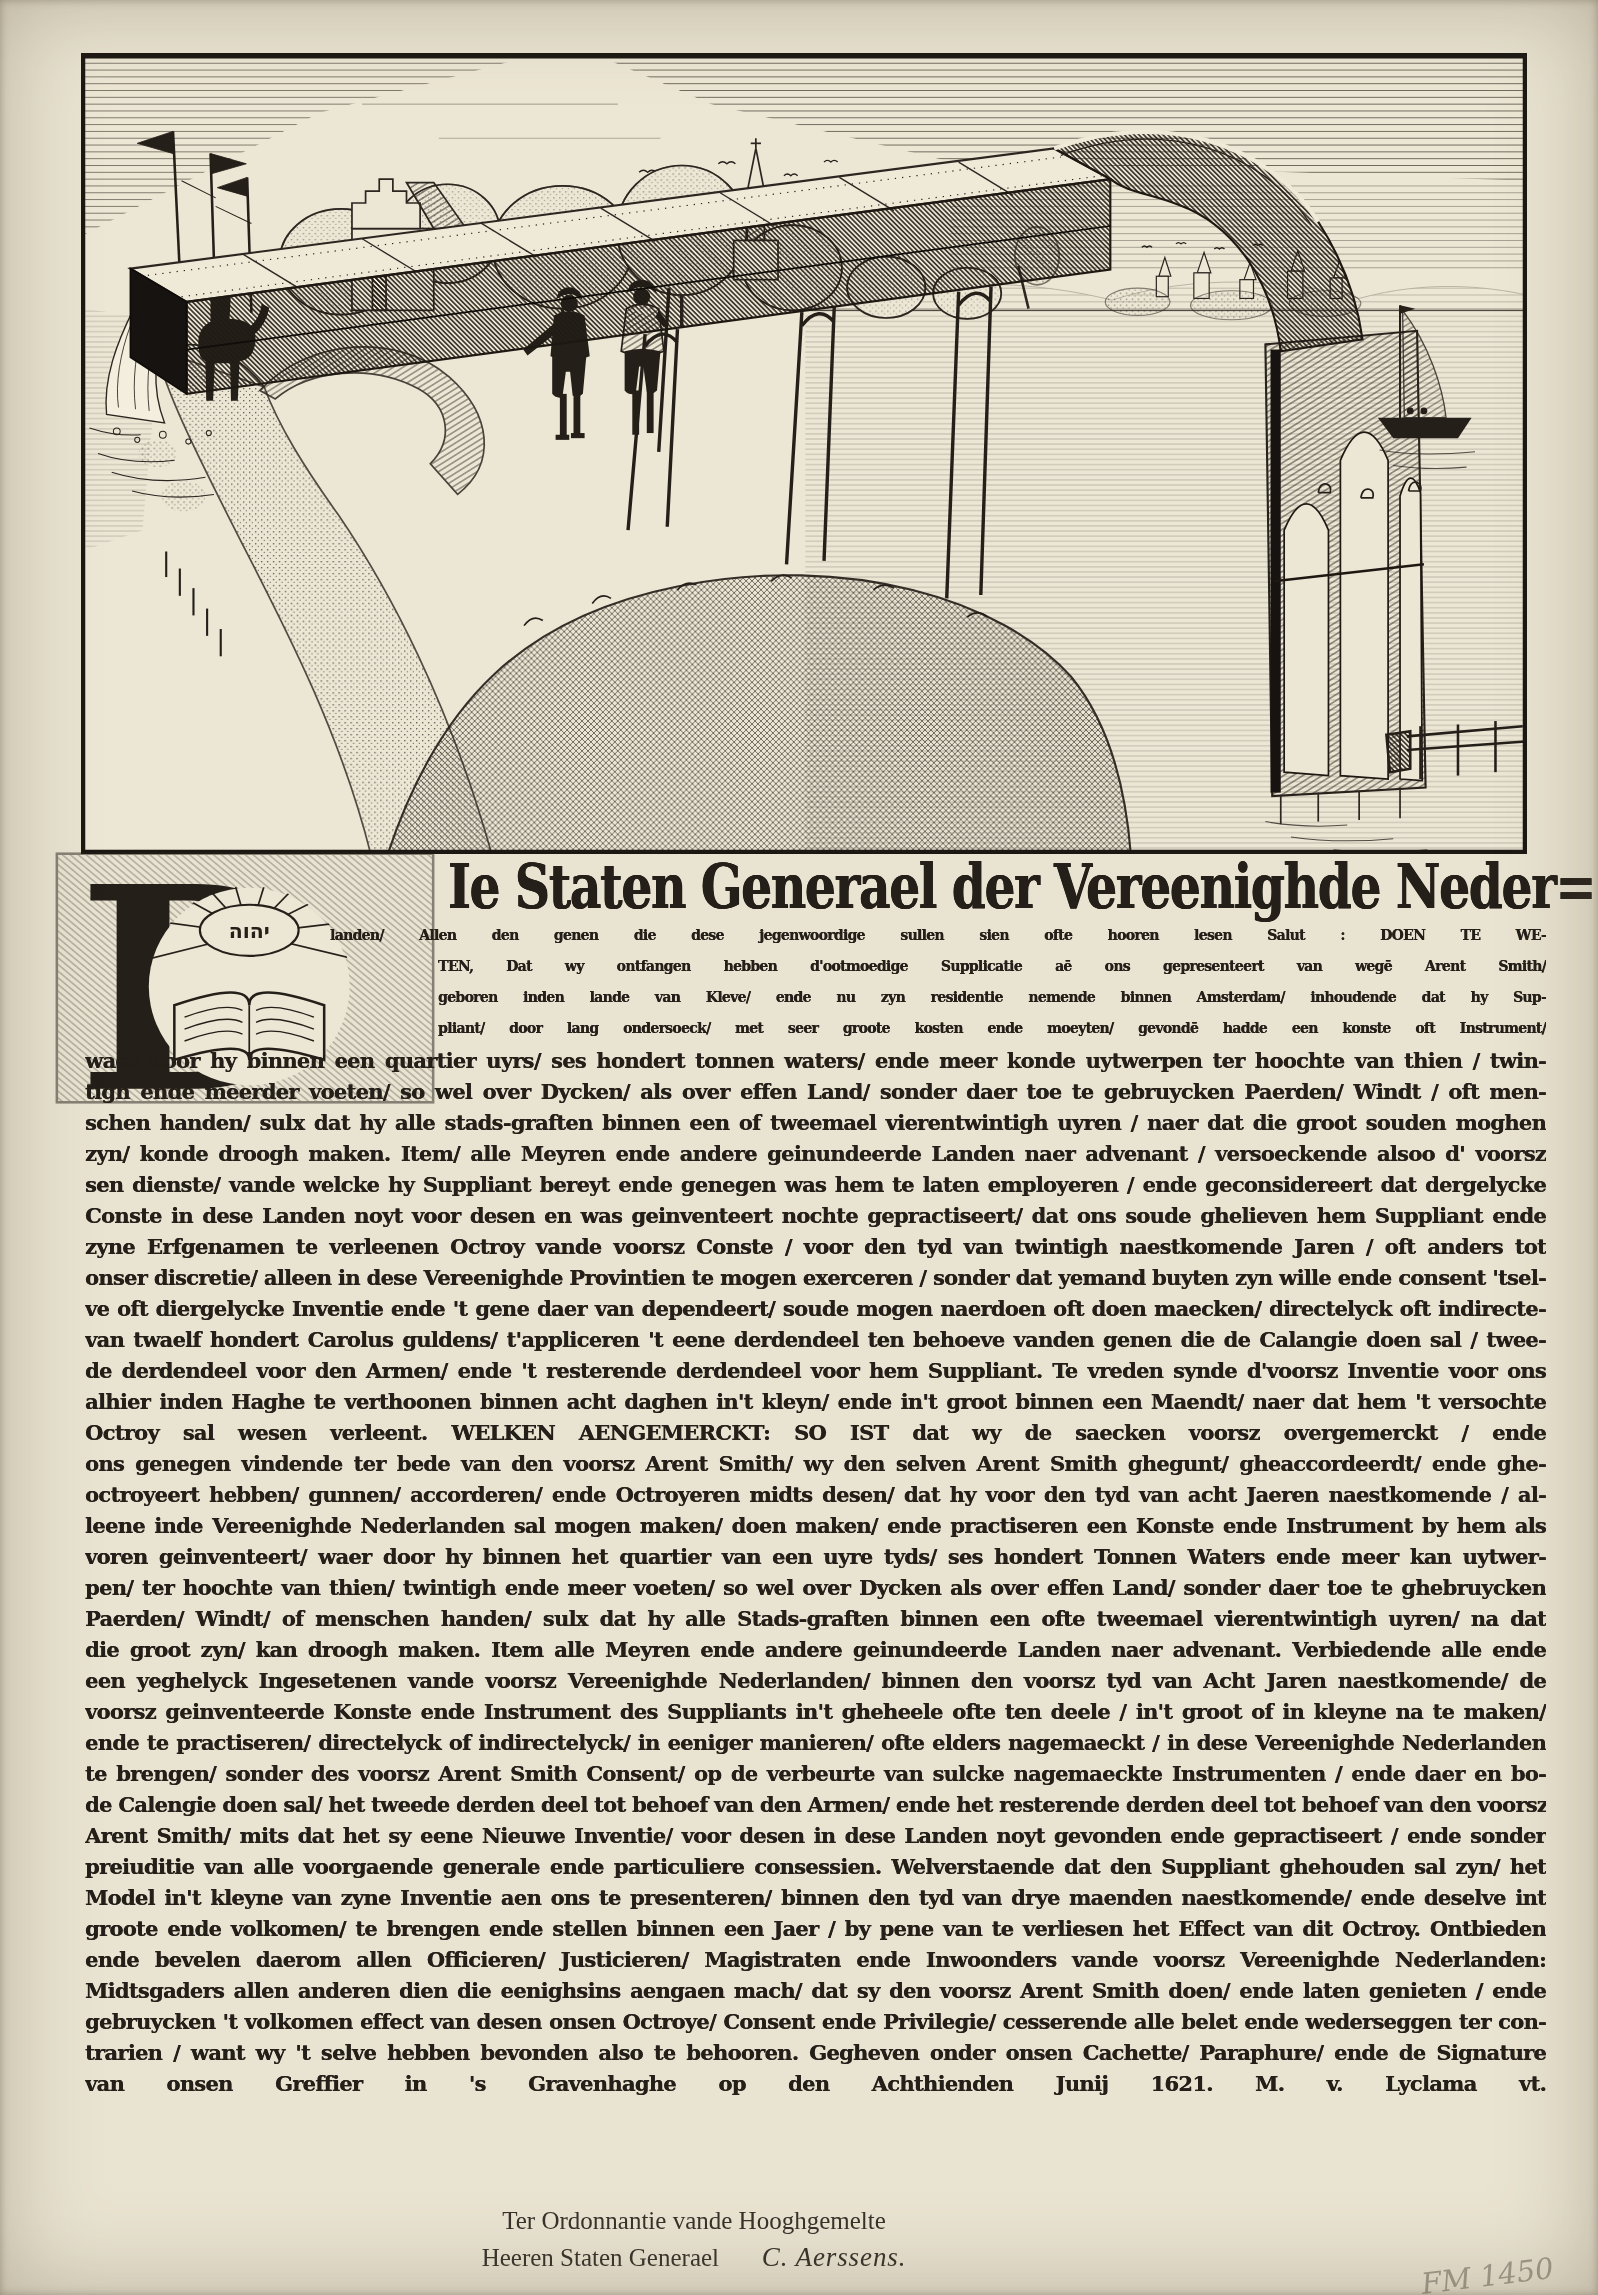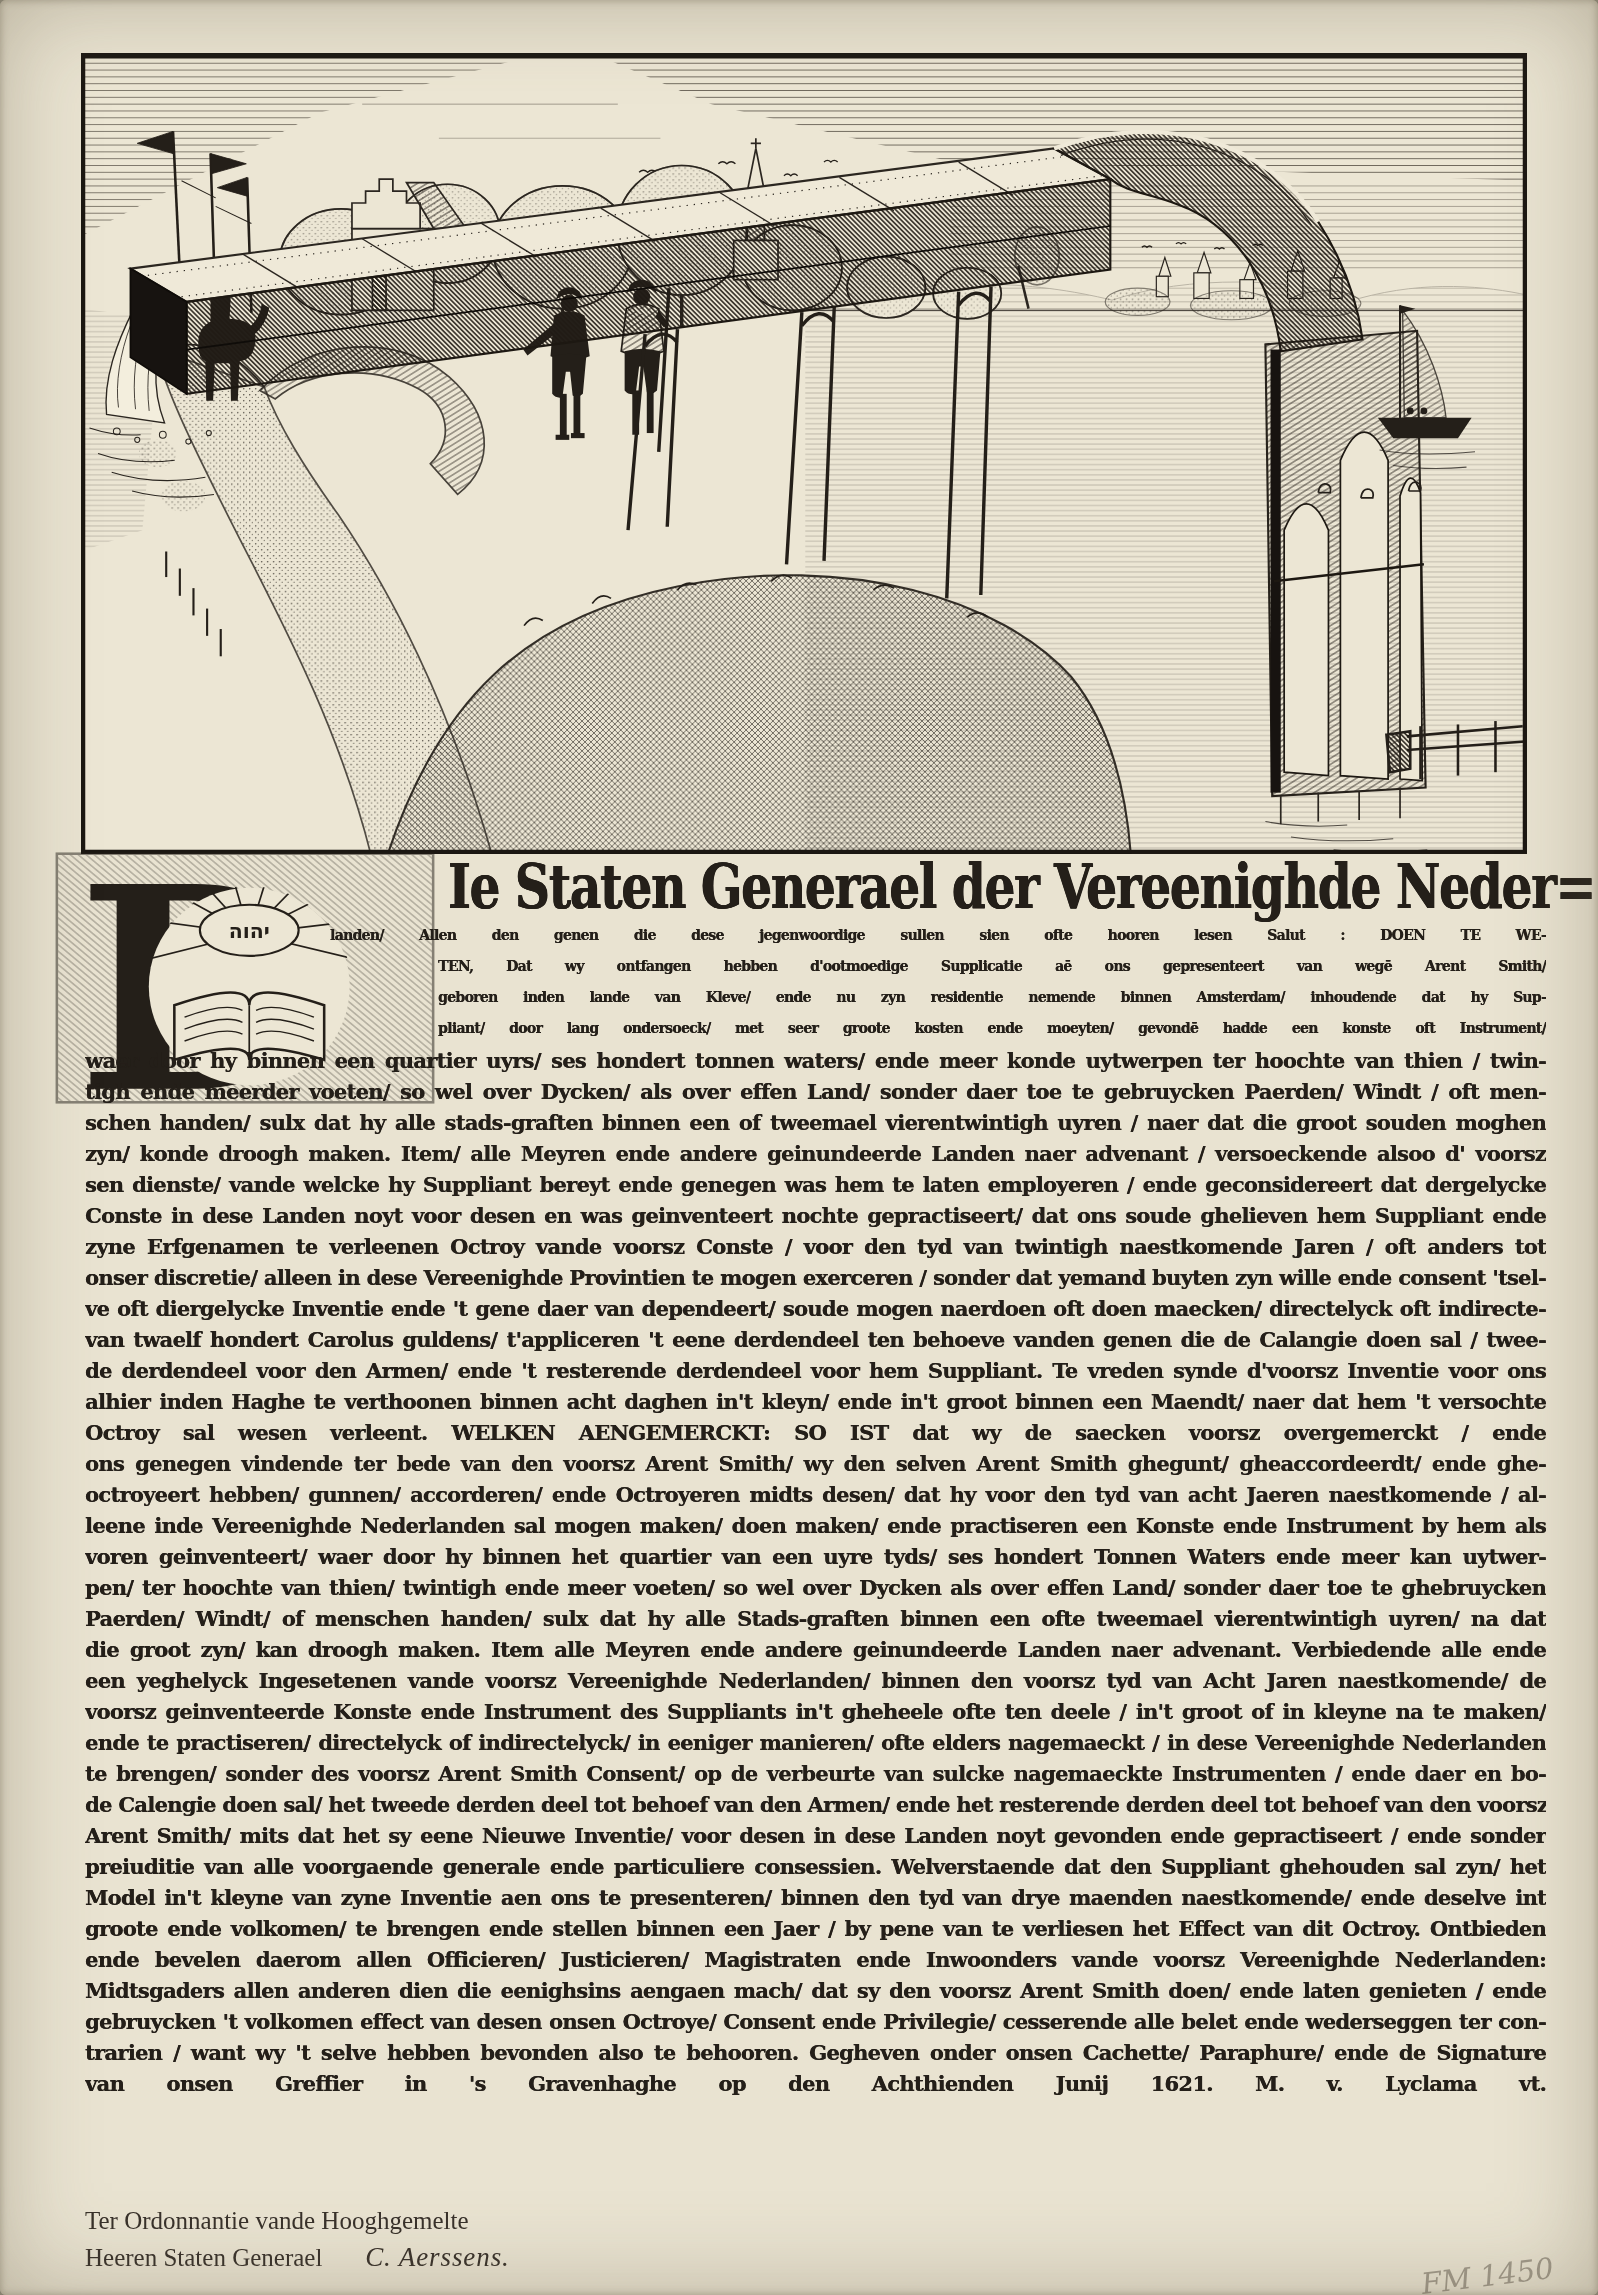--- a/index.html
+++ b/index.html
@@ -1,37 +1,37 @@
 <!DOCTYPE html>
 <html style="font-size:13.6px"><head>
 <meta charset="utf-8">
 <style>
   html,body{margin:0;padding:0;background:#87816f;}
   .page{position:relative;width:1598px;height:2295px;margin:0 auto;background:#e9e3d1;
-        font-family:"DejaVu Serif",serif;color:#241f19;overflow:hidden;border-radius:6px;}
+        font-family:"DejaVu Serif",serif;color:#241f19;overflow:hidden;}
   .page::before{content:"";position:absolute;inset:0;pointer-events:none;z-index:9;
         box-shadow:inset 0 0 94px rgba(105,95,70,.38), inset 0 0 8.5px rgba(90,80,60,.45);}
   .plate{position:absolute;left:81px;top:53px;width:1446px;height:801px;}
   .plate svg{display:block;}
   .dropcap{position:absolute;left:55px;top:852px;width:380px;height:252px;}
   .heading{position:absolute;left:448px;top:854px;width:1374px;white-space:nowrap;overflow:visible;
         transform:scaleX(.8);transform-origin:left top;
         font-weight:700;font-size:61px;line-height:66px;letter-spacing:-1.7px;
         text-shadow:0.5px 0 currentColor, -0.3px 0 currentColor;}
   .intro-list{position:absolute;left:85px;top:920px;width:1461px;}
   .intro-line{font-weight:700;font-size:14px;line-height:31px;letter-spacing:-0.7px;
         white-space:nowrap;overflow:hidden;text-align:justify;text-align-last:justify;
         text-shadow:0.3px 0 currentColor;}
   .intro-line:nth-child(1){padding-left:245px;}
   .intro-line:nth-child(n+2){padding-left:353px;}
   .body-list{position:absolute;left:85px;top:1045px;width:1461px;}
   .bl{font-weight:700;font-size:21px;line-height:31px;letter-spacing:-0.7px;
         white-space:nowrap;overflow:hidden;text-align:justify;text-align-last:justify;
         text-shadow:0.3px 0 currentColor;}
-  .colophon{position:absolute;left:85px;top:2203px;width:1218px;text-align:left;
+  .colophon{position:absolute;left:85px;top:2203px;width:1218px;text-align:center;
         font-family:"Liberation Serif",serif;font-size:25px;line-height:36px;color:#38312a;}
   .colophon .sig{font-style:italic;font-size:27px;letter-spacing:0.9px;margin-left:24px;}
   .handmark{position:absolute;right:44px;bottom:1.7px;font-style:italic;font-size:29px;
         color:rgba(70,62,50,.45);transform:rotate(-7deg);z-index:8;}
 </style>
 </head>
 <body>
 
 <div class="page">
 

